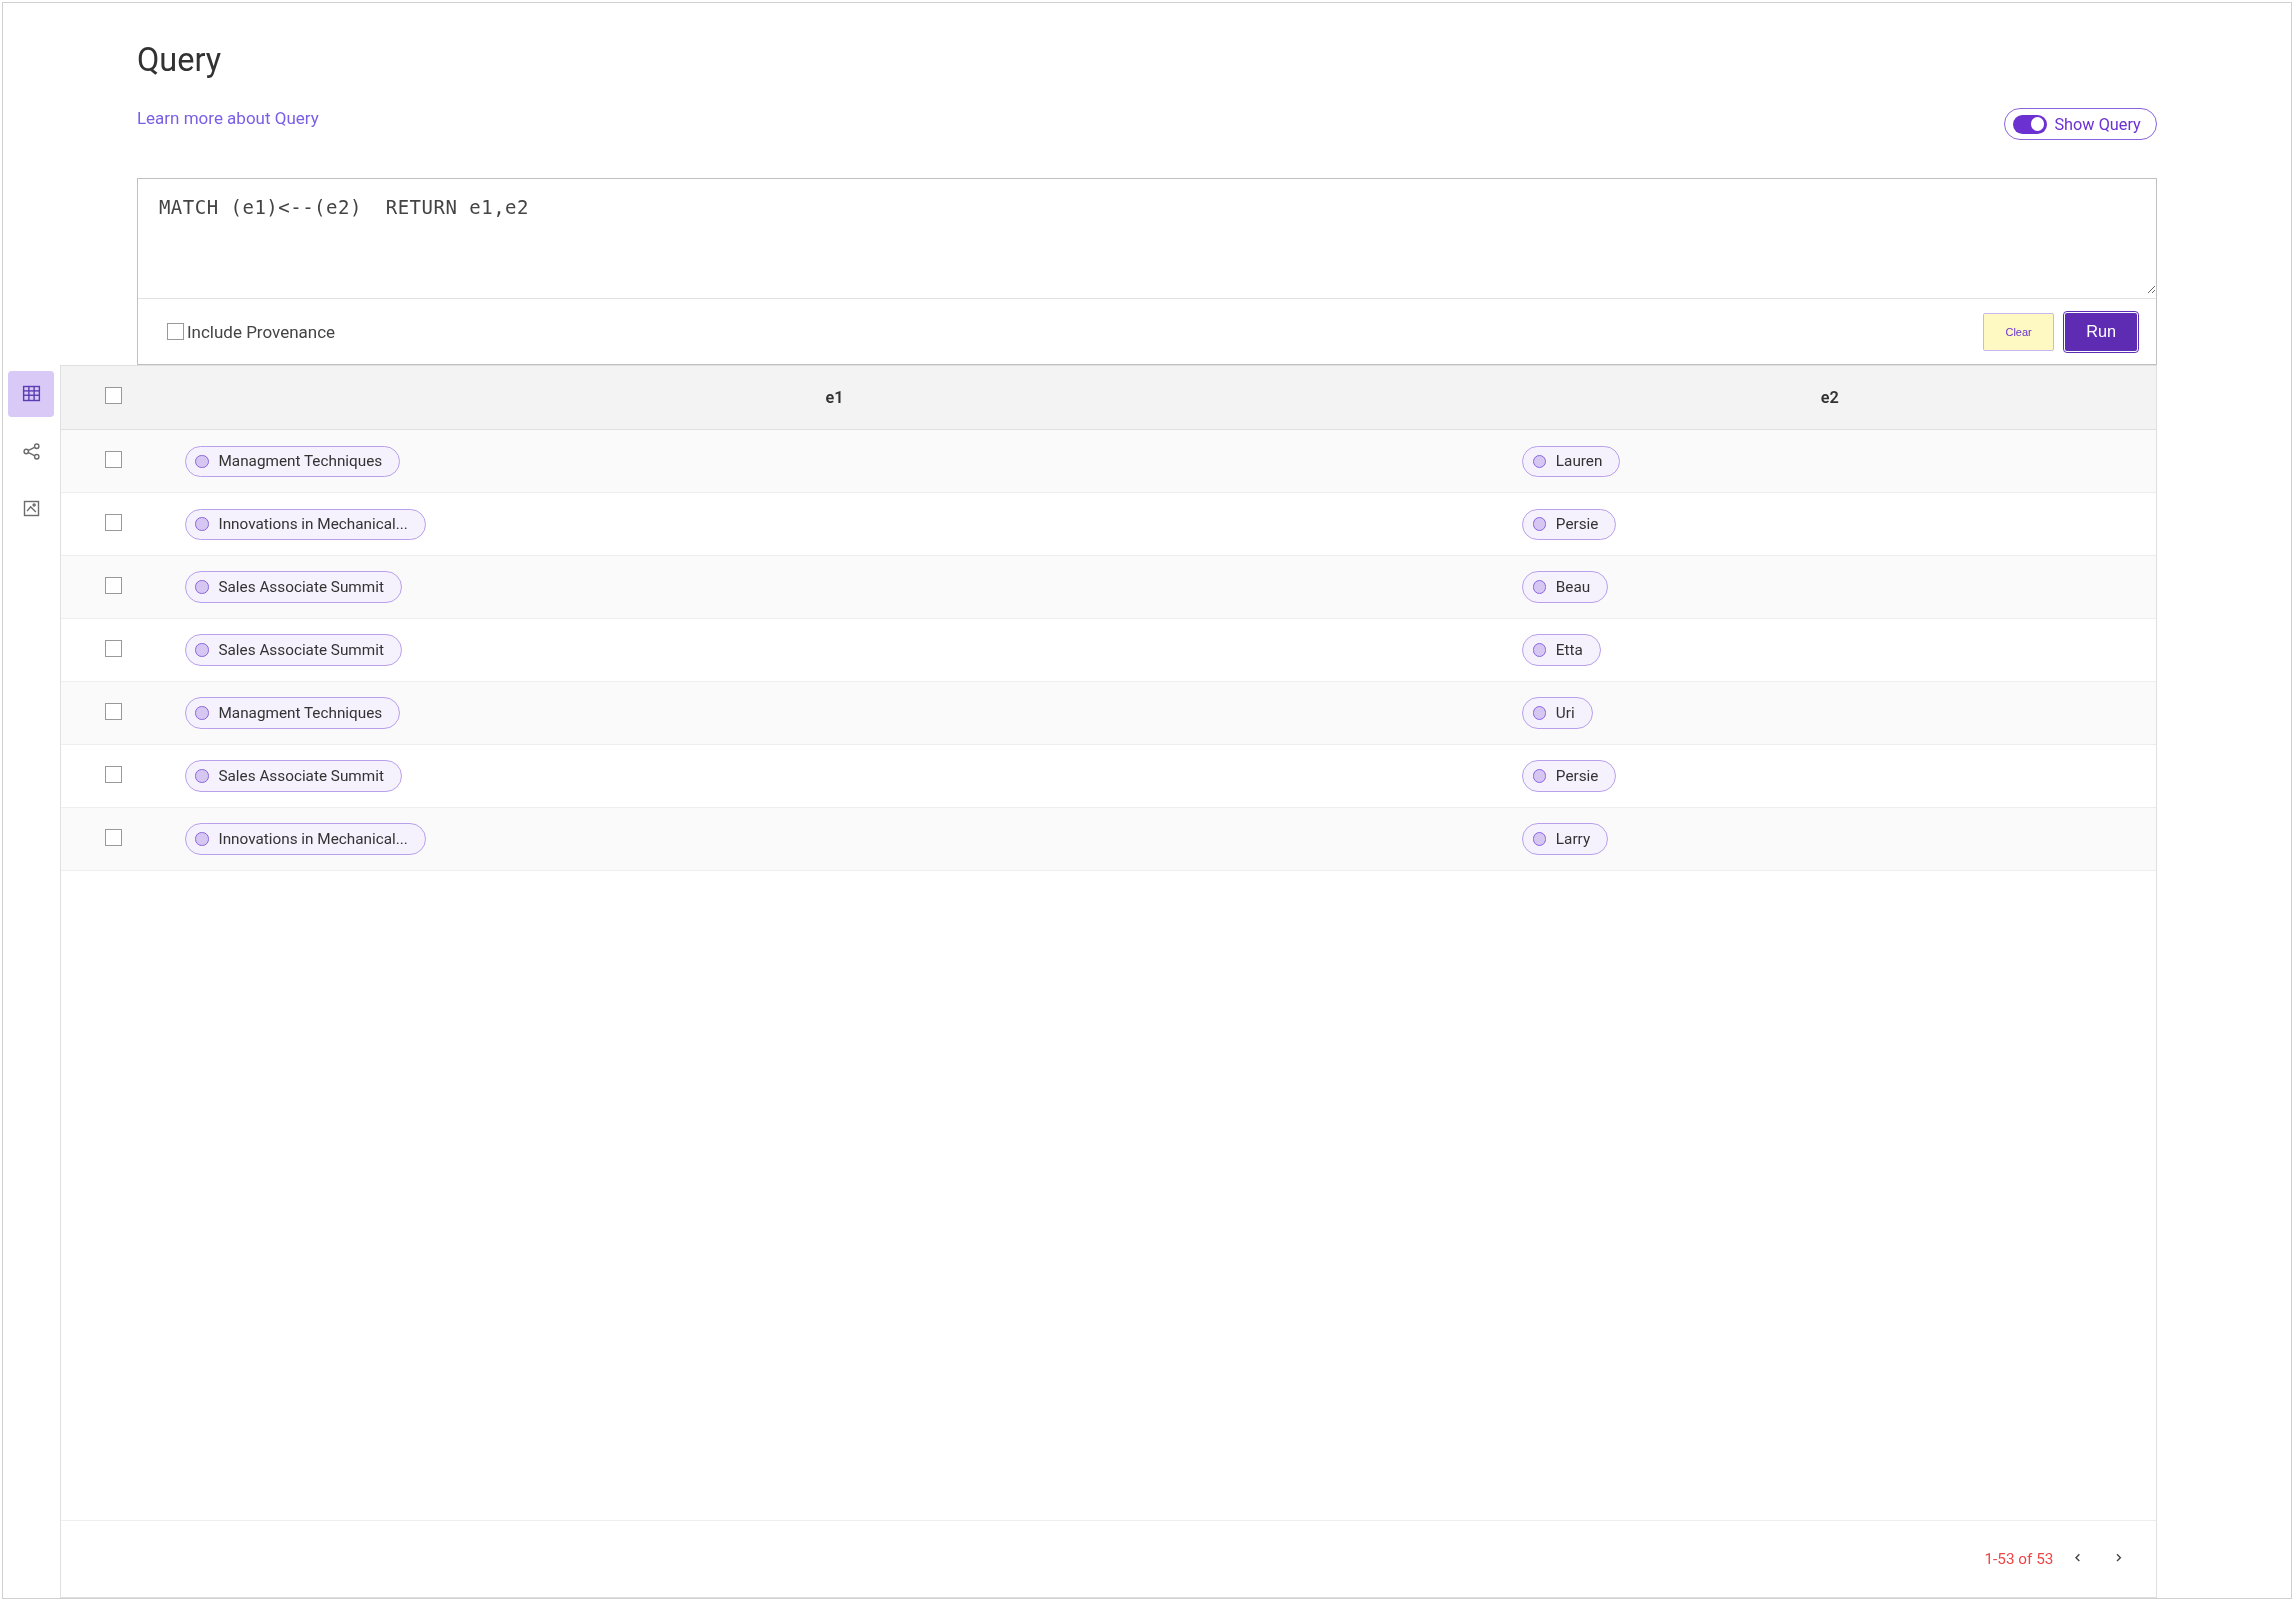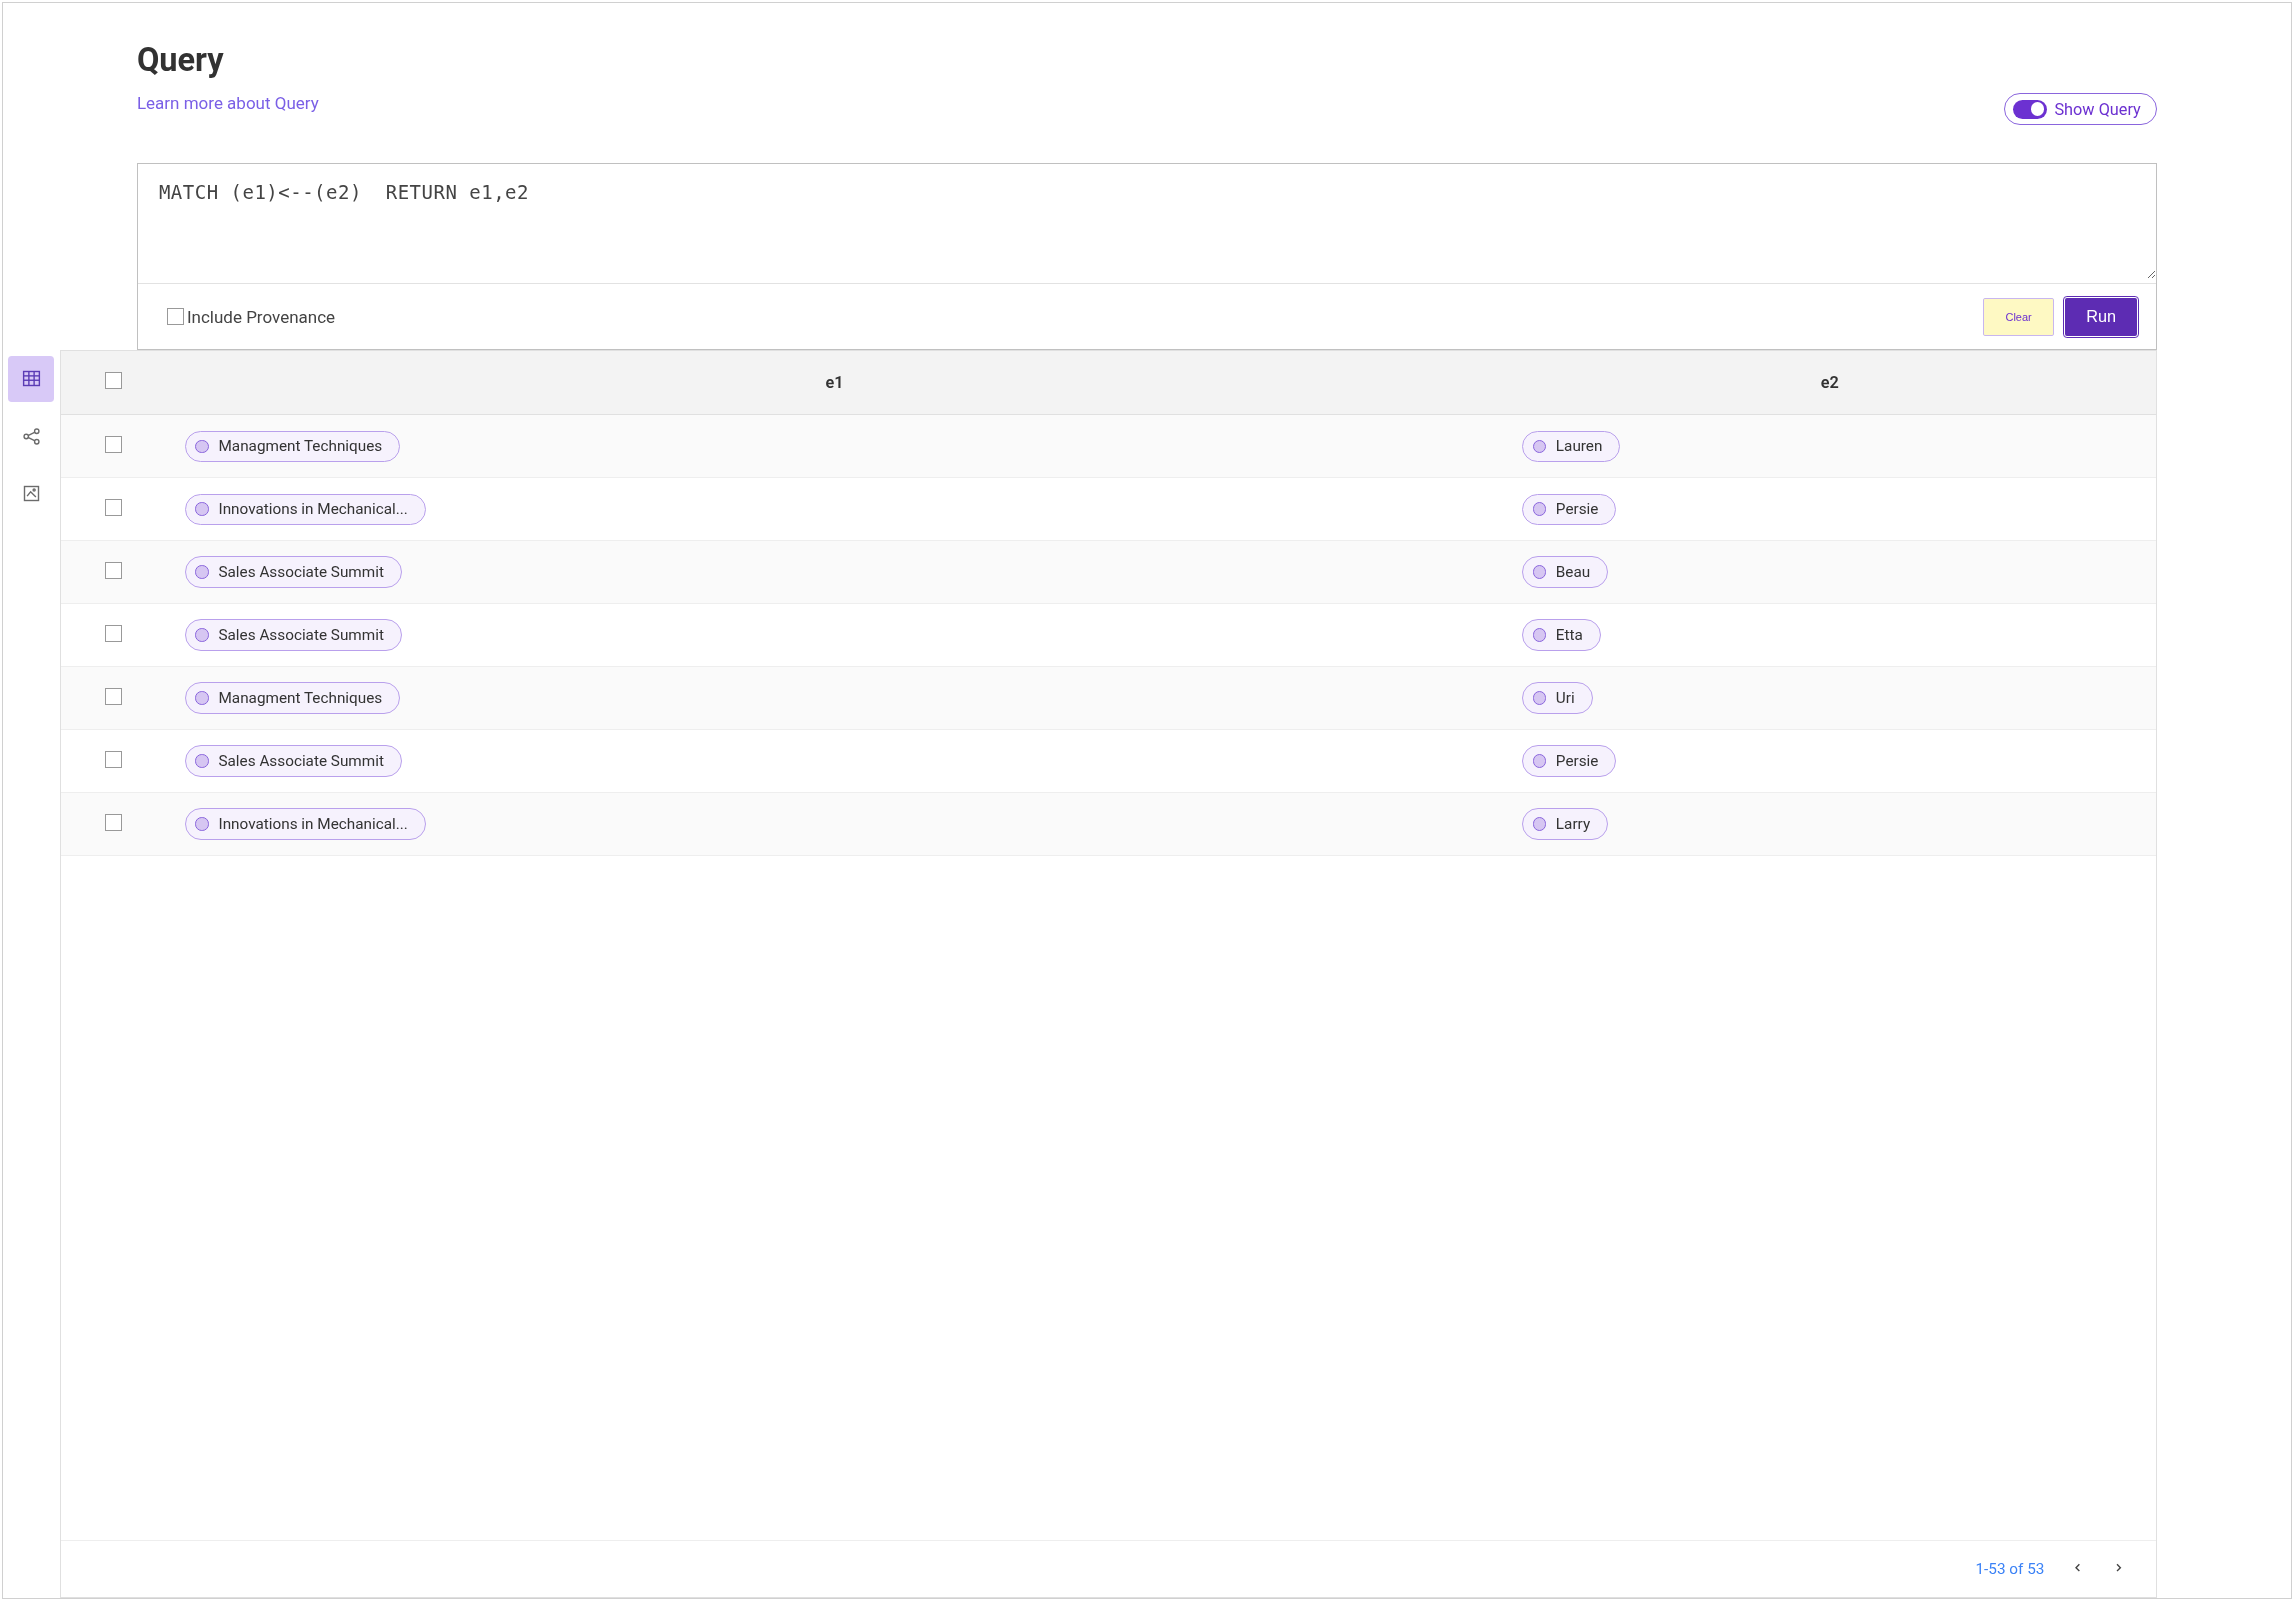--- a/index.html
+++ b/index.html
@@ -13,23 +13,23 @@
       margin: 1.9px;
       display: flex;
       flex-direction: column;
       min-height: calc(100vh - 3.8px);
     }
     .header-area {
       padding: 38px 134px 19px 134px;
     }
     .page-title {
       font-size: 32.5px;
-      font-weight: 700;
+      font-weight: 400;
       color: #323232;
-      margin-bottom: 14px;
+      margin-bottom: 29px;
     }
     .subtitle-row {
       display: flex;
       justify-content: space-between;
       align-items: flex-start;
     }
     .subtitle-left { flex: 1; }
     .subtitle-text {
       font-size: 16.3px;
       color: #555;
@@ -226,24 +226,24 @@
       height: 13.4px;
       border-radius: 50%;
       background: #d6c6f2;
       border: 1.4px solid #8a65dd;
     }
     .pager {
       border-top: 1px solid #eee;
       display: flex;
       justify-content: flex-end;
       align-items: center;
-      gap: 27px;
-      padding: 19px 31px;
+      gap: 18px;
+      padding: 29px 31px;
       font-size: 15.3px;
-      color: #3b82f6;
+      color: #ef4444;
     }
     .pager-arrows { display: flex; gap: 27px; }
     .pager-arrow { cursor: pointer; color: #444; }
   </style>
 </head>
 <body>
 
 <div class="page">
 
   <div class="header-area">

